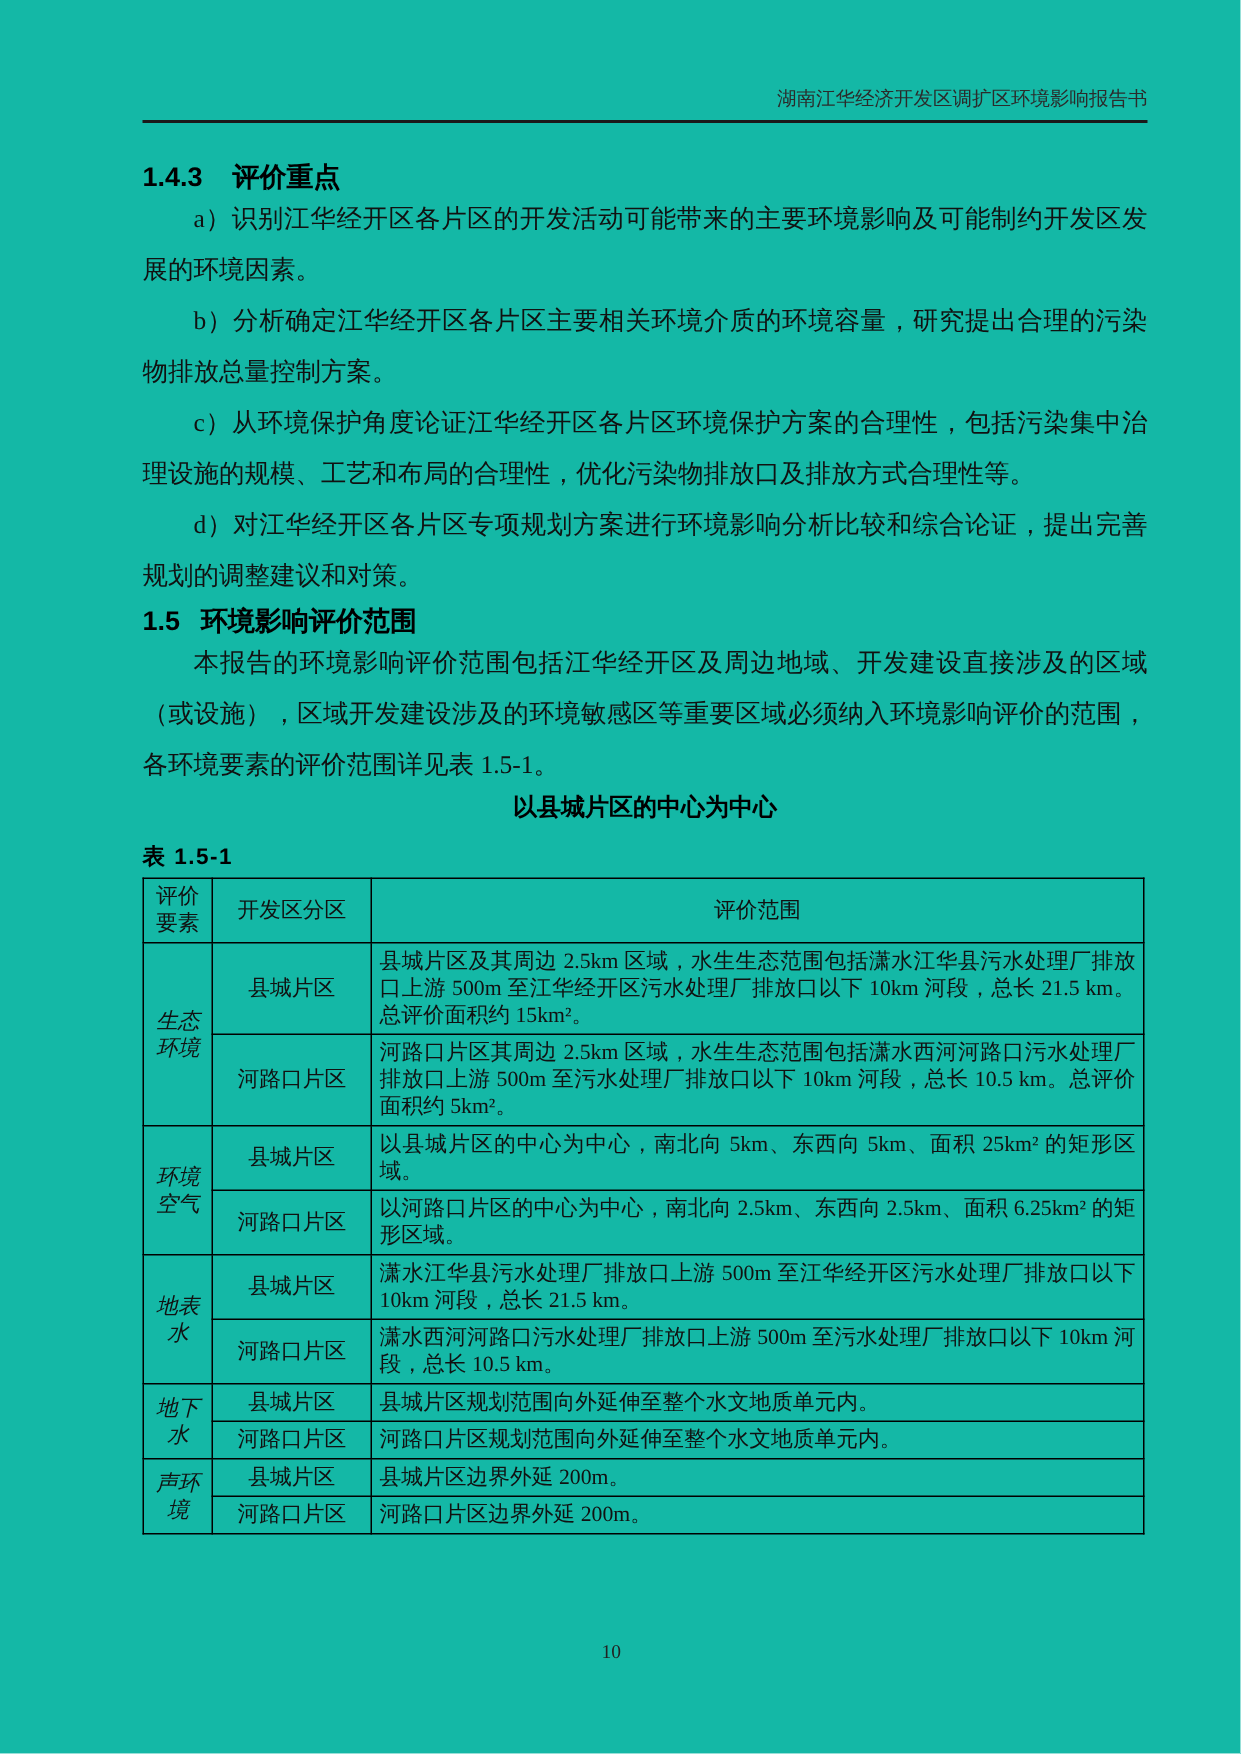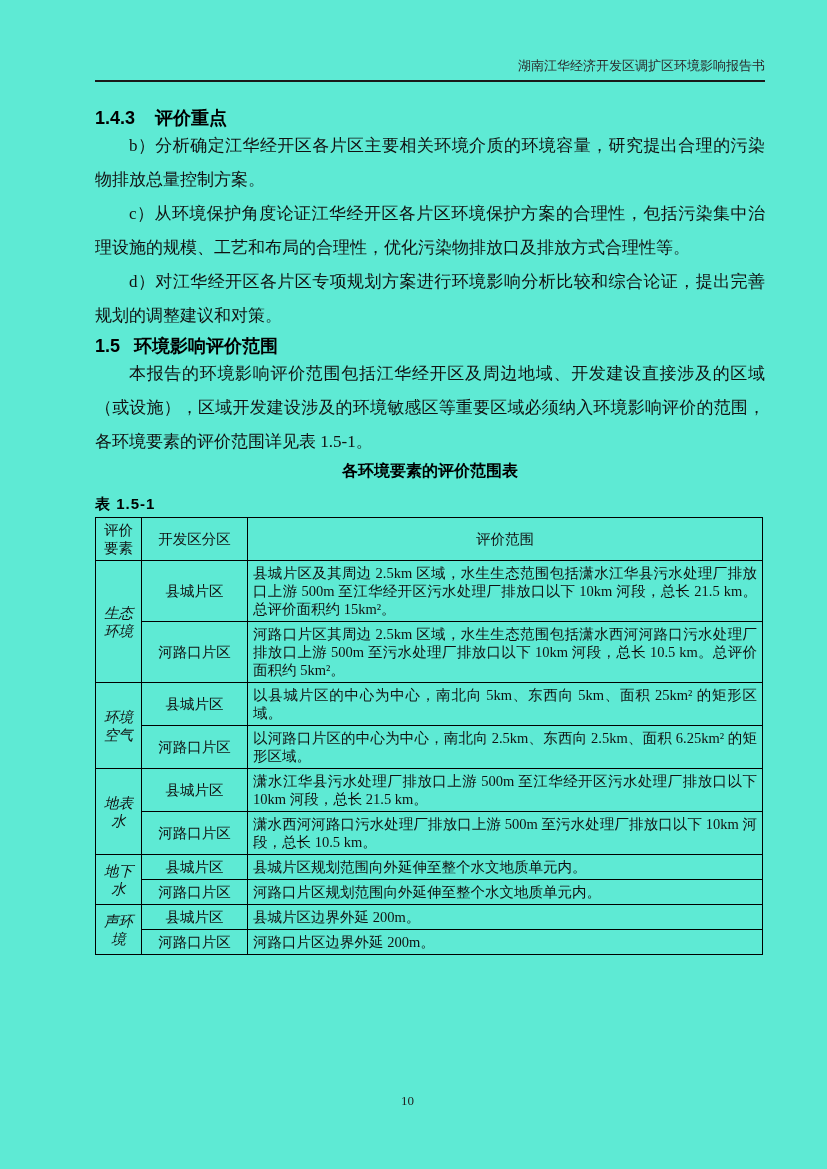--- a/index.html
+++ b/index.html
@@ -1,21 +1,21 @@
 <!DOCTYPE html>
 <html><head>
 <meta charset="utf-8">
 <style>
   html, body { margin: 0; padding: 0; background: #ffffff; }
   .page {
     position: relative;
     width: 827px;
     height: 1169px;
     margin: 0 auto;
-    background: #5eead4;
+    background: #14b8a6;
     box-sizing: border-box;
     padding: 0 62px 0 95px;
     color: #000;
     font-family: "Liberation Serif", "DejaVu Serif", serif;
     overflow: hidden;
   }
   .doc-header {
     padding-top: 57px;
     padding-bottom: 5px;
     text-align: right;
@@ -98,31 +98,32 @@
 <div class="page">
 
   <div class="doc-header">
     <span>湖南江华经济开发区调扩区环境影响报告书</span>
   </div>
 
   <h2 class="sec-heading">
     <span class="sec-num">1.4.3</span>
     <span class="sec-title">评价重点</span>
   </h2>
+  <p class="body-para">a）识别江华经开区各片区的开发活动可能带来的主要环境影响及可能制约开发区发展的环境因素。</p>
   <p class="body-para">b）分析确定江华经开区各片区主要相关环境介质的环境容量，研究提出合理的污染物排放总量控制方案。</p>
   <p class="body-para">c）从环境保护角度论证江华经开区各片区环境保护方案的合理性，包括污染集中治理设施的规模、工艺和布局的合理性，优化污染物排放口及排放方式合理性等。</p>
   <p class="body-para">d）对江华经开区各片区专项规划方案进行环境影响分析比较和综合论证，提出完善规划的调整建议和对策。</p>
 
   <h2 class="sec-heading second">
     <span class="sec-num">1.5</span>
     <span class="sec-title">环境影响评价范围</span>
   </h2>
   <p class="body-para">本报告的环境影响评价范围包括江华经开区及周边地域、开发建设直接涉及的区域（或设施），区域开发建设涉及的环境敏感区等重要区域必须纳入环境影响评价的范围，各环境要素的评价范围详见表 1.5-1。</p>
 
-  <h3 class="table-title">各环境要素的评价范围表</h3>
+  <h3 class="table-title">以县城片区的中心为中心</h3>
   <p class="table-caption">表 1.5-1</p>
 
   <table class="scope-table">
     <colgroup>
       <col class="c-factor">
         <col class="c-zone">
         <col class="c-scope">
     </colgroup>
     <thead>
       <tr>

